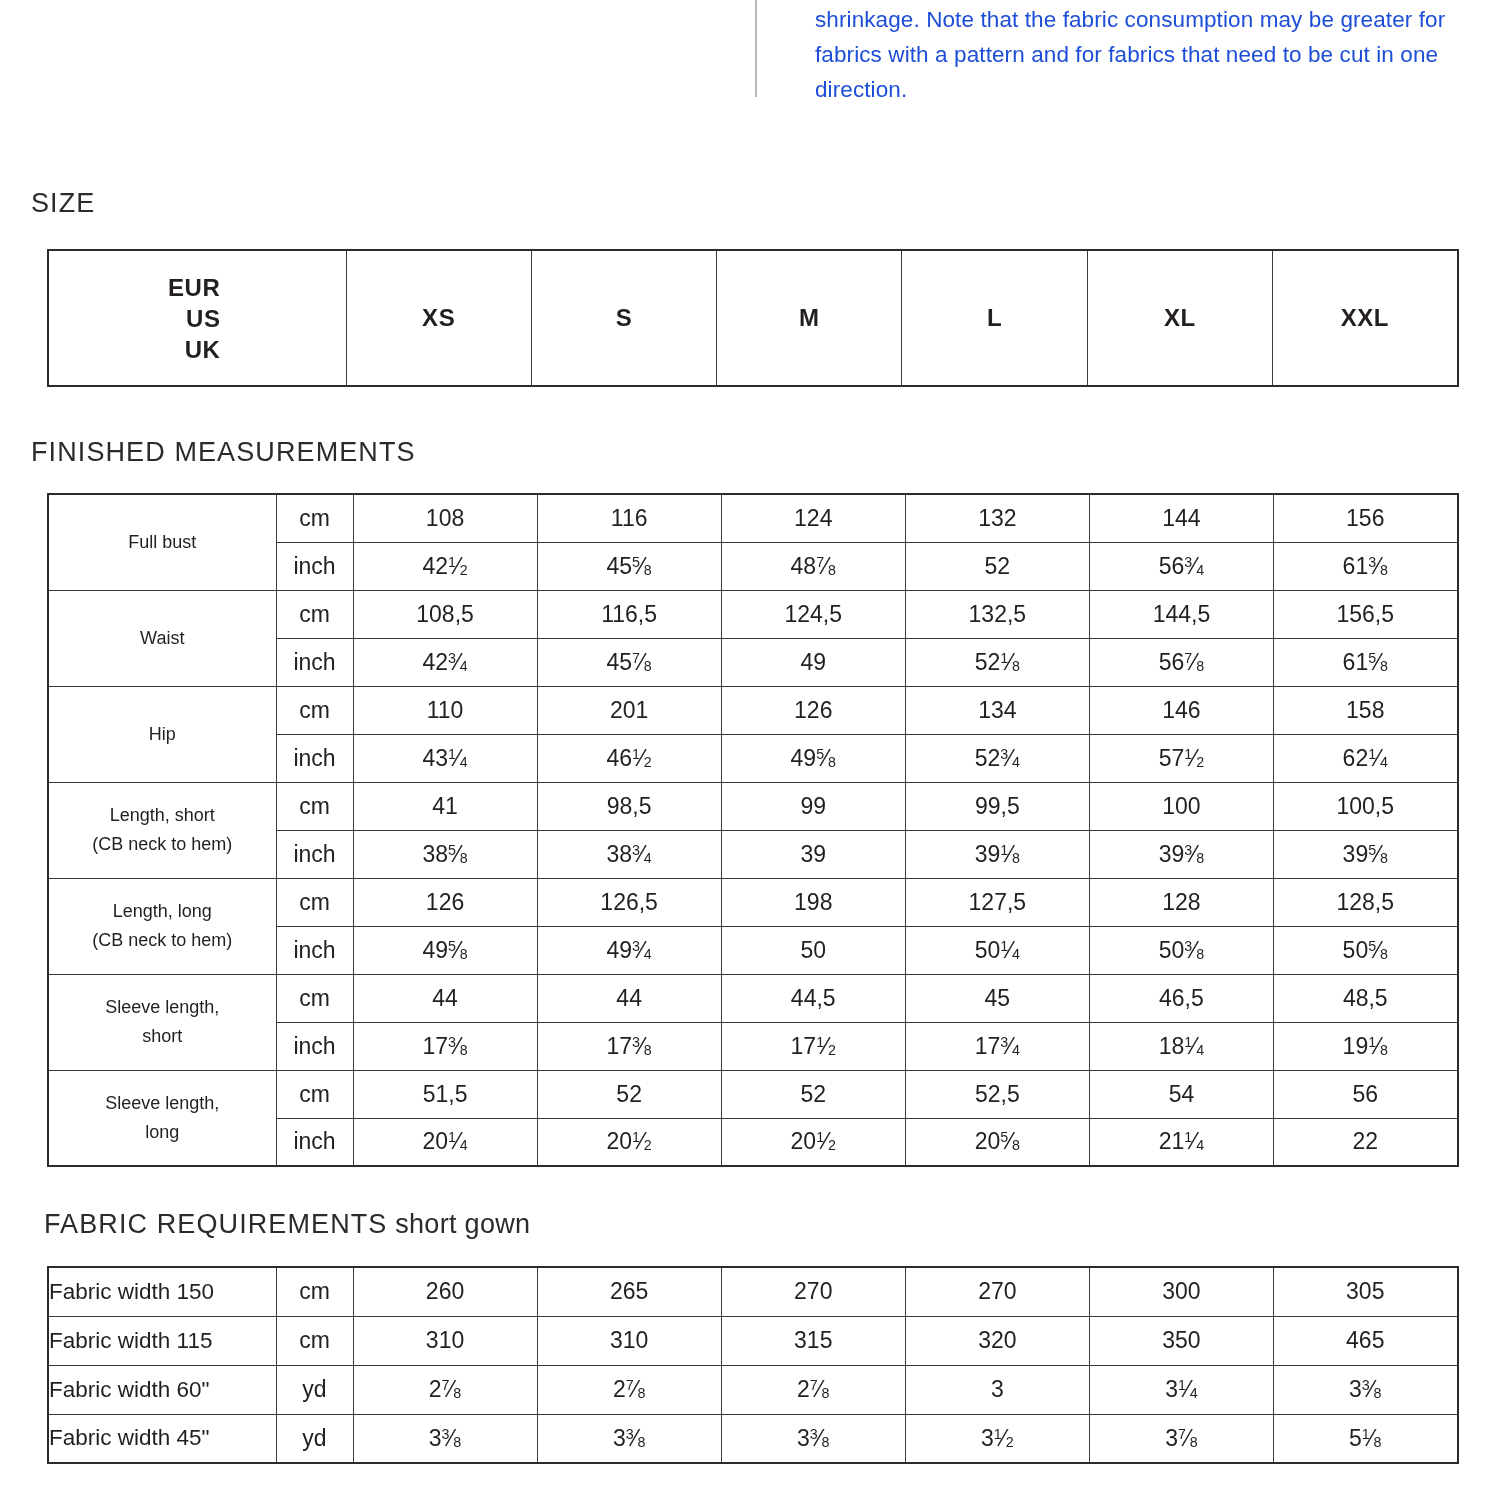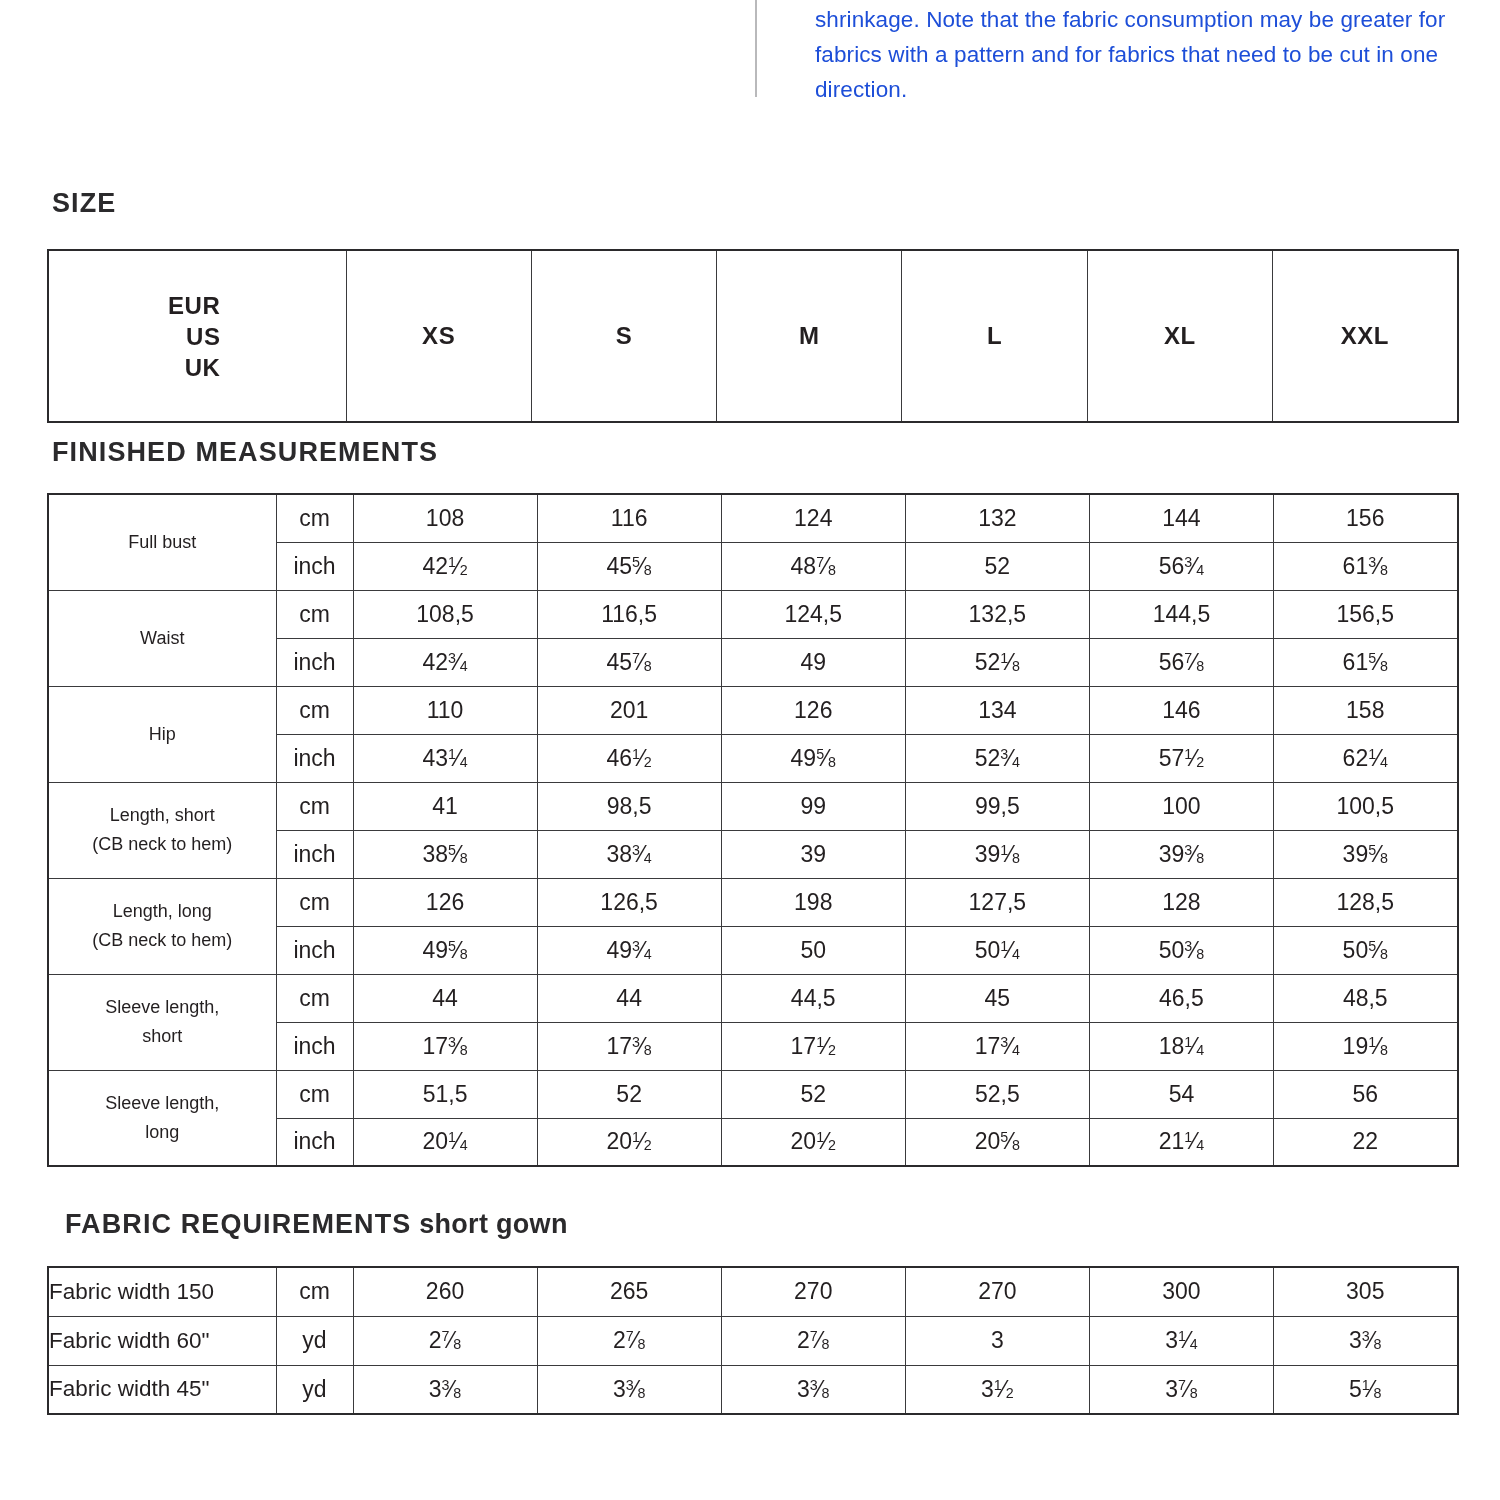--- a/index.html
+++ b/index.html
@@ -40,23 +40,23 @@
     font-size: 22.5px;
     line-height: 35px;
     font-weight: 300;
     color: #1d4ed8;
     letter-spacing: 0.1px;
   }
 
   
   .section-heading {
     position: absolute;
-    left: 52px;
+    left: 31px;
     font-size: 27px;
-    font-weight: 700;
+    font-weight: 400;
     letter-spacing: 1.1px;
     color: #2b2a2c;
     white-space: nowrap;
   }
   .section-heading .lower {
     text-transform: none;
     letter-spacing: 0.3px;
   }
   #size-heading { top: 188px; }
   #fm-heading   { top: 437px; }
@@ -77,21 +77,21 @@
     color: #231f20;
   }
 
   
   #size-table {
     left: 47px;
     top: 249px;
     width: 1410px;
   }
   #size-table td {
-    height: 172px;
+    height: 136px;
     font-size: 24px;
     font-weight: 700;
     letter-spacing: 0.6px;
   }
   #size-table td.size-key {
     text-align: right;
     padding-right: 125px;
     line-height: 31px;
   }
   .col-key   { width: 298px; }
@@ -338,20 +338,30 @@
         <td class="row-label">Fabric width 150</td>
         <td>cm</td>
         <td>260</td>
         <td>265</td>
         <td>270</td>
         <td>270</td>
         <td>300</td>
         <td>305</td>
       </tr>
       <tr>
+        <td class="row-label">Fabric width 115</td>
+        <td>cm</td>
+        <td>310</td>
+        <td>310</td>
+        <td>315</td>
+        <td>320</td>
+        <td>350</td>
+        <td>465</td>
+      </tr>
+      <tr>
         <td class="row-label">Fabric width 60"</td>
         <td>yd</td>
         <td>2<sup>7</sup>⁄<sub>8</sub></td>
         <td>2<sup>7</sup>⁄<sub>8</sub></td>
         <td>2<sup>7</sup>⁄<sub>8</sub></td>
         <td>3</td>
         <td>3<sup>1</sup>⁄<sub>4</sub></td>
         <td>3<sup>3</sup>⁄<sub>8</sub></td>
       </tr>
       <tr>

